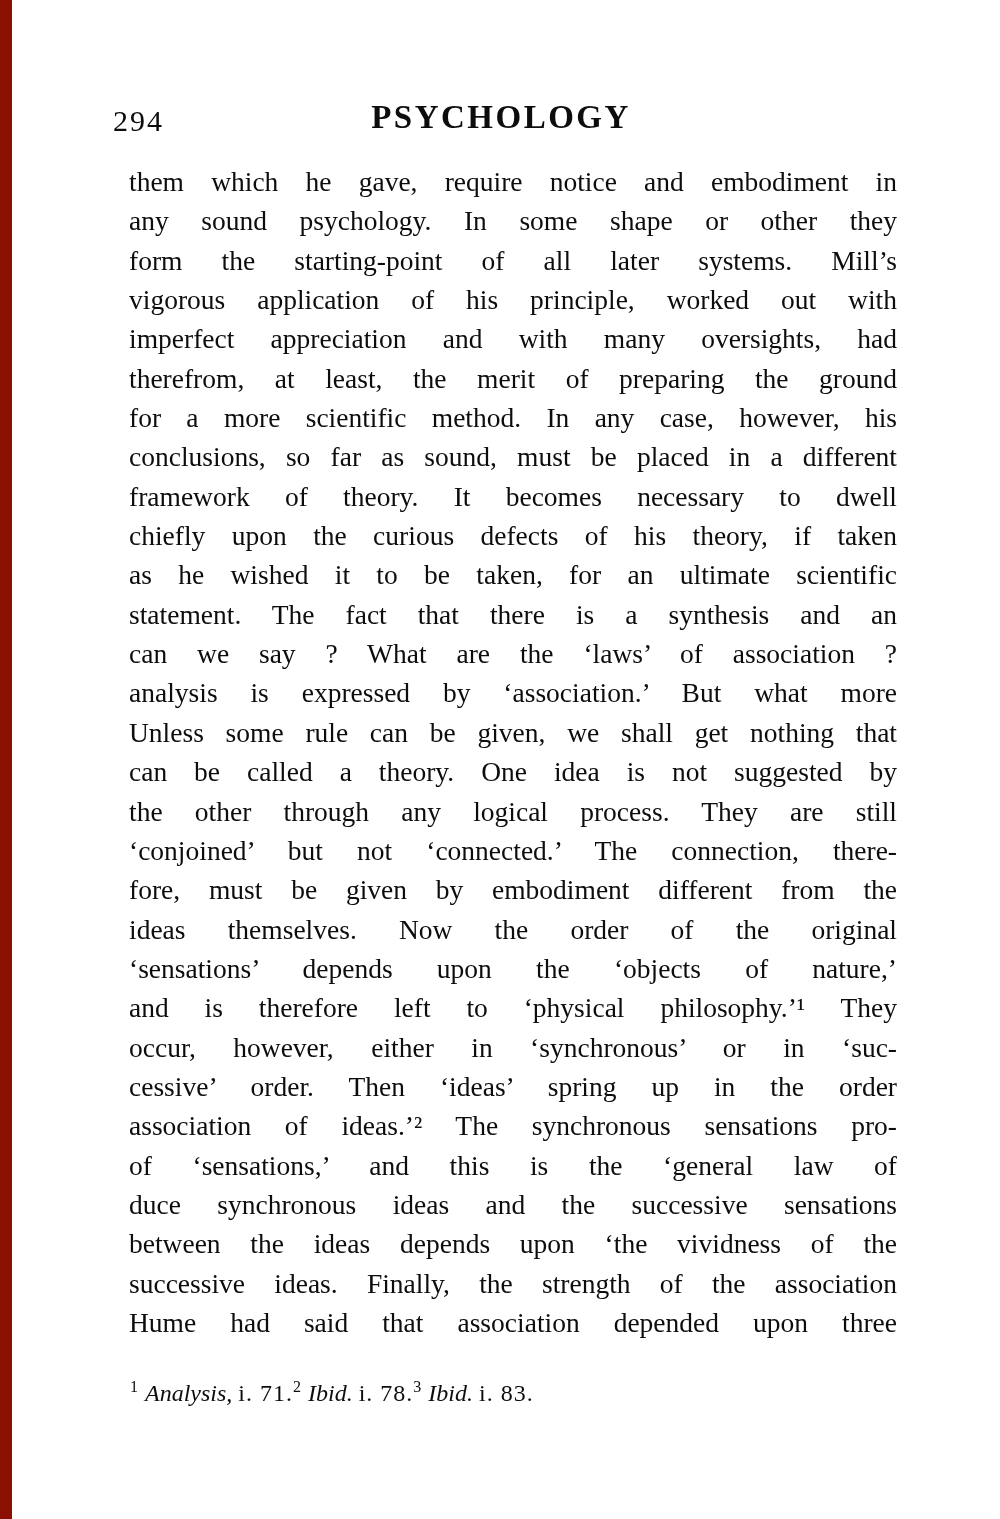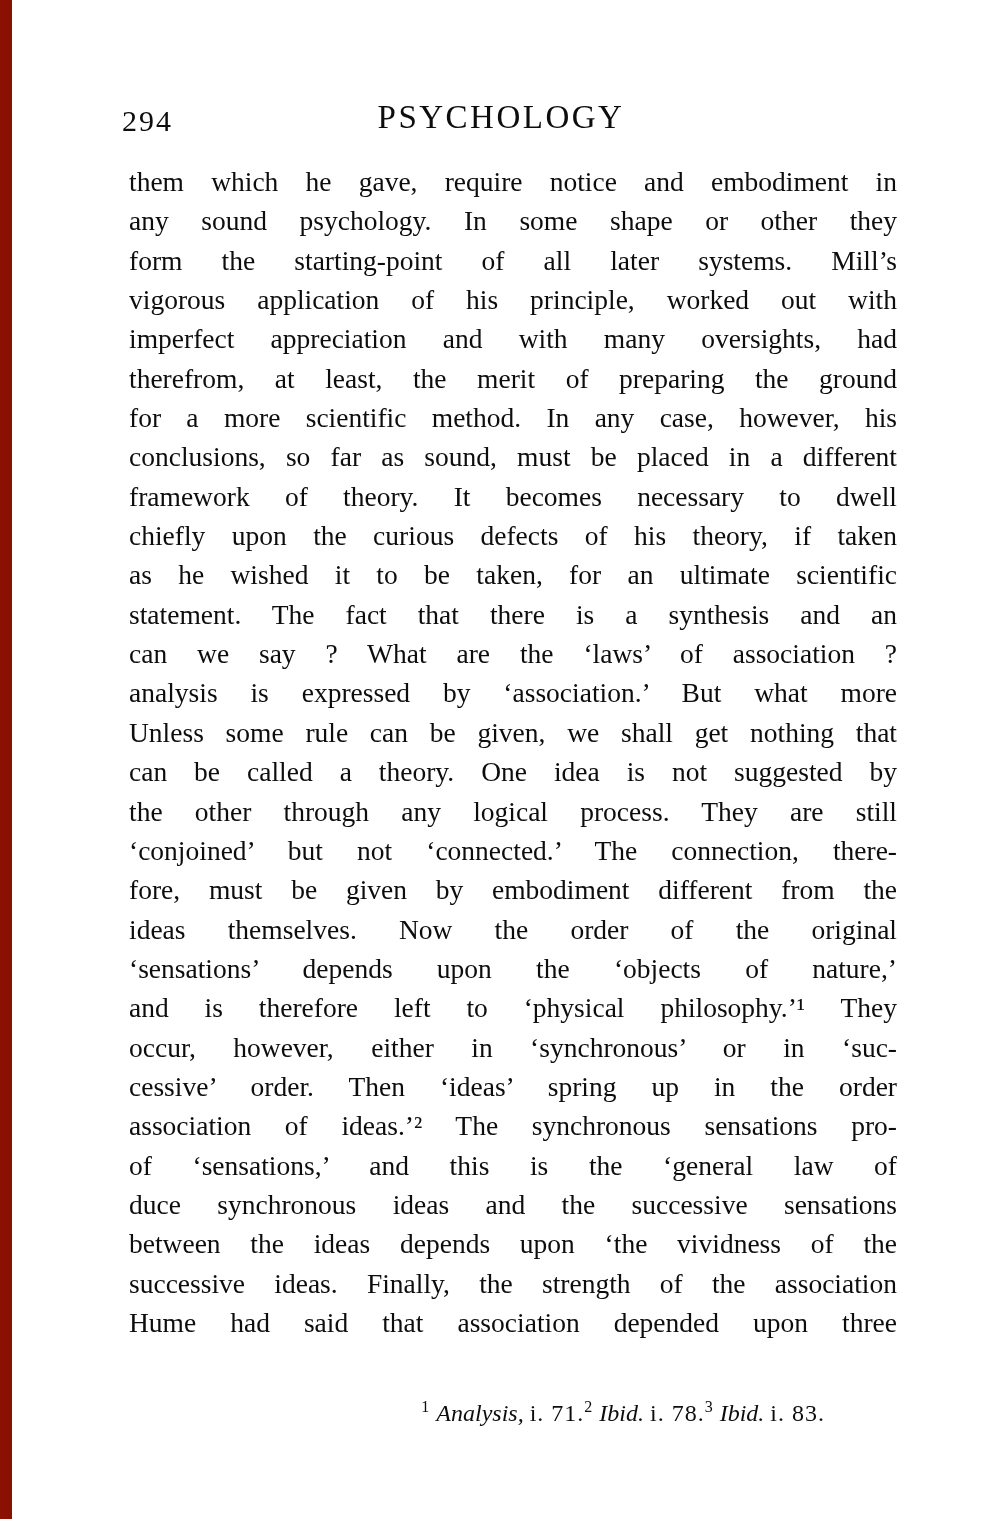--- a/index.html
+++ b/index.html
@@ -25,31 +25,31 @@
   }
   .header-row {
     position: absolute;
     top: 99px;
     left: 105px;
     width: 792px;
     height: 44px;
   }
   .page-number {
     position: absolute;
-    left: 17px;
+    left: 8px;
     top: 5px;
     font-size: 30px;
     letter-spacing: 2px;
     text-align: center;
   }
   .running-head {
     text-align: center;
     font-size: 33px;
     letter-spacing: 2.5px;
-    font-weight: normal;
+    font-weight: bold;
   }
   .lines {
     position: absolute;
     top: 162px;
     left: 105px;
     width: 792px;
   }
   .line {
     font-size: 27.5px;
     line-height: 39.35px;
@@ -61,24 +61,23 @@
   }
   .footnotes {
     position: absolute;
     top: 1378px;
     left: 105px;
     width: 792px;
     box-sizing: border-box;
     padding-left: 25px;
     padding-right: 72px;
     display: flex;
-    justify-content: flex-end;
+    justify-content: flex-start;
     font-size: 24px;
     line-height: 30px;
-    margin-top: 20px;
   }
   .footnote sup {
     font-size: 16px;
     margin-right: 7px;
     line-height: 0;
   }
   .footnote .fn-ref {
     letter-spacing: 1px;
   }
 </style>

